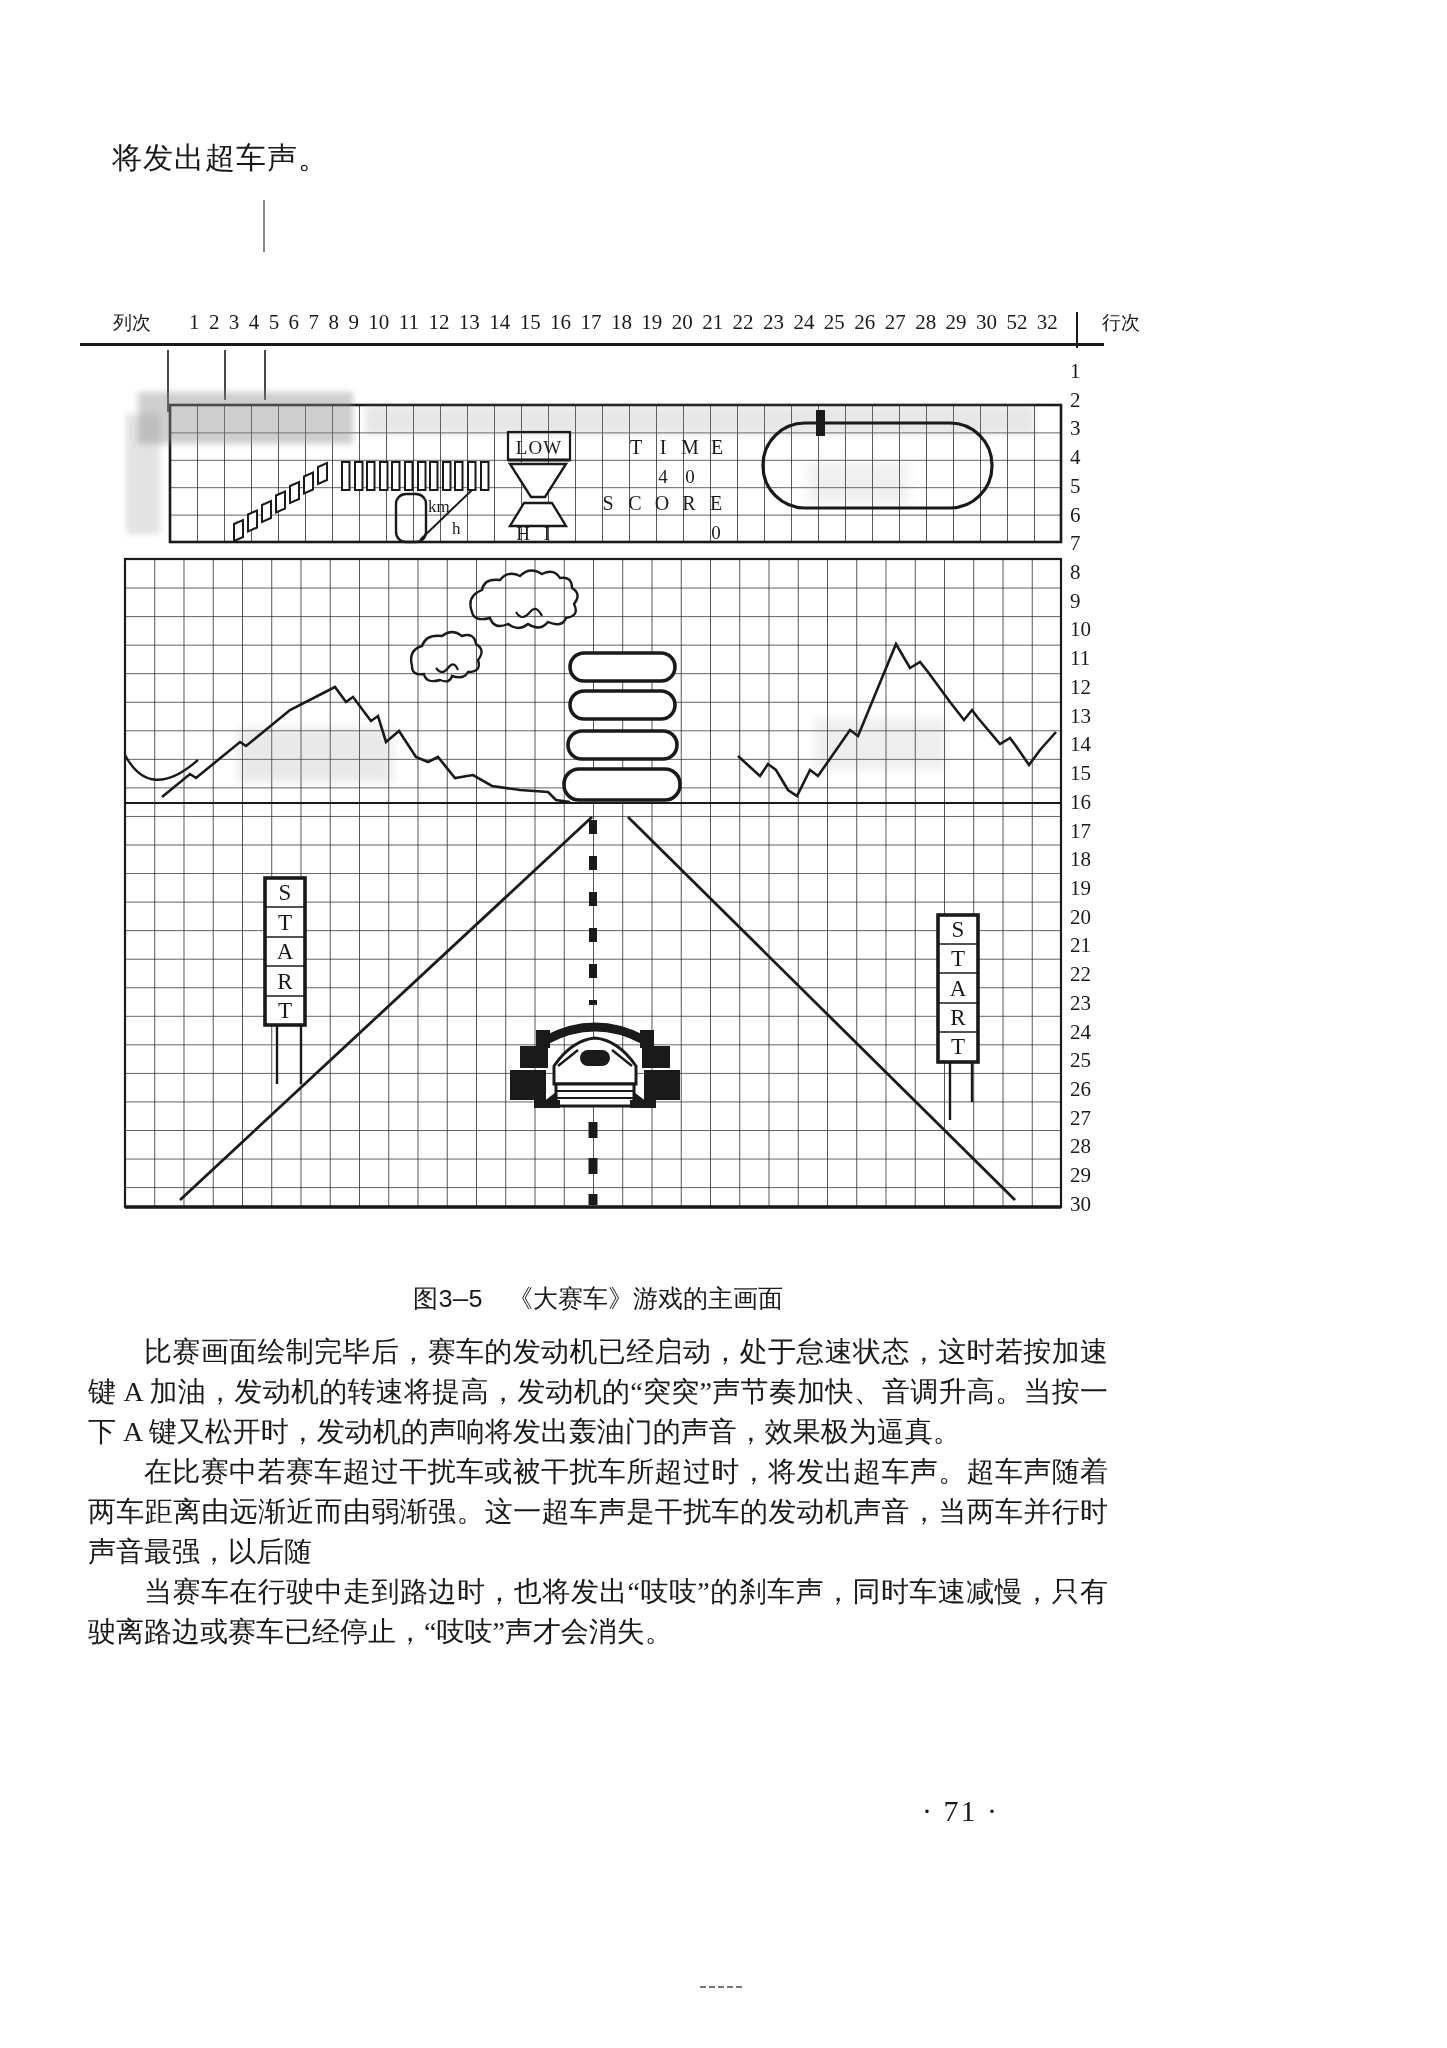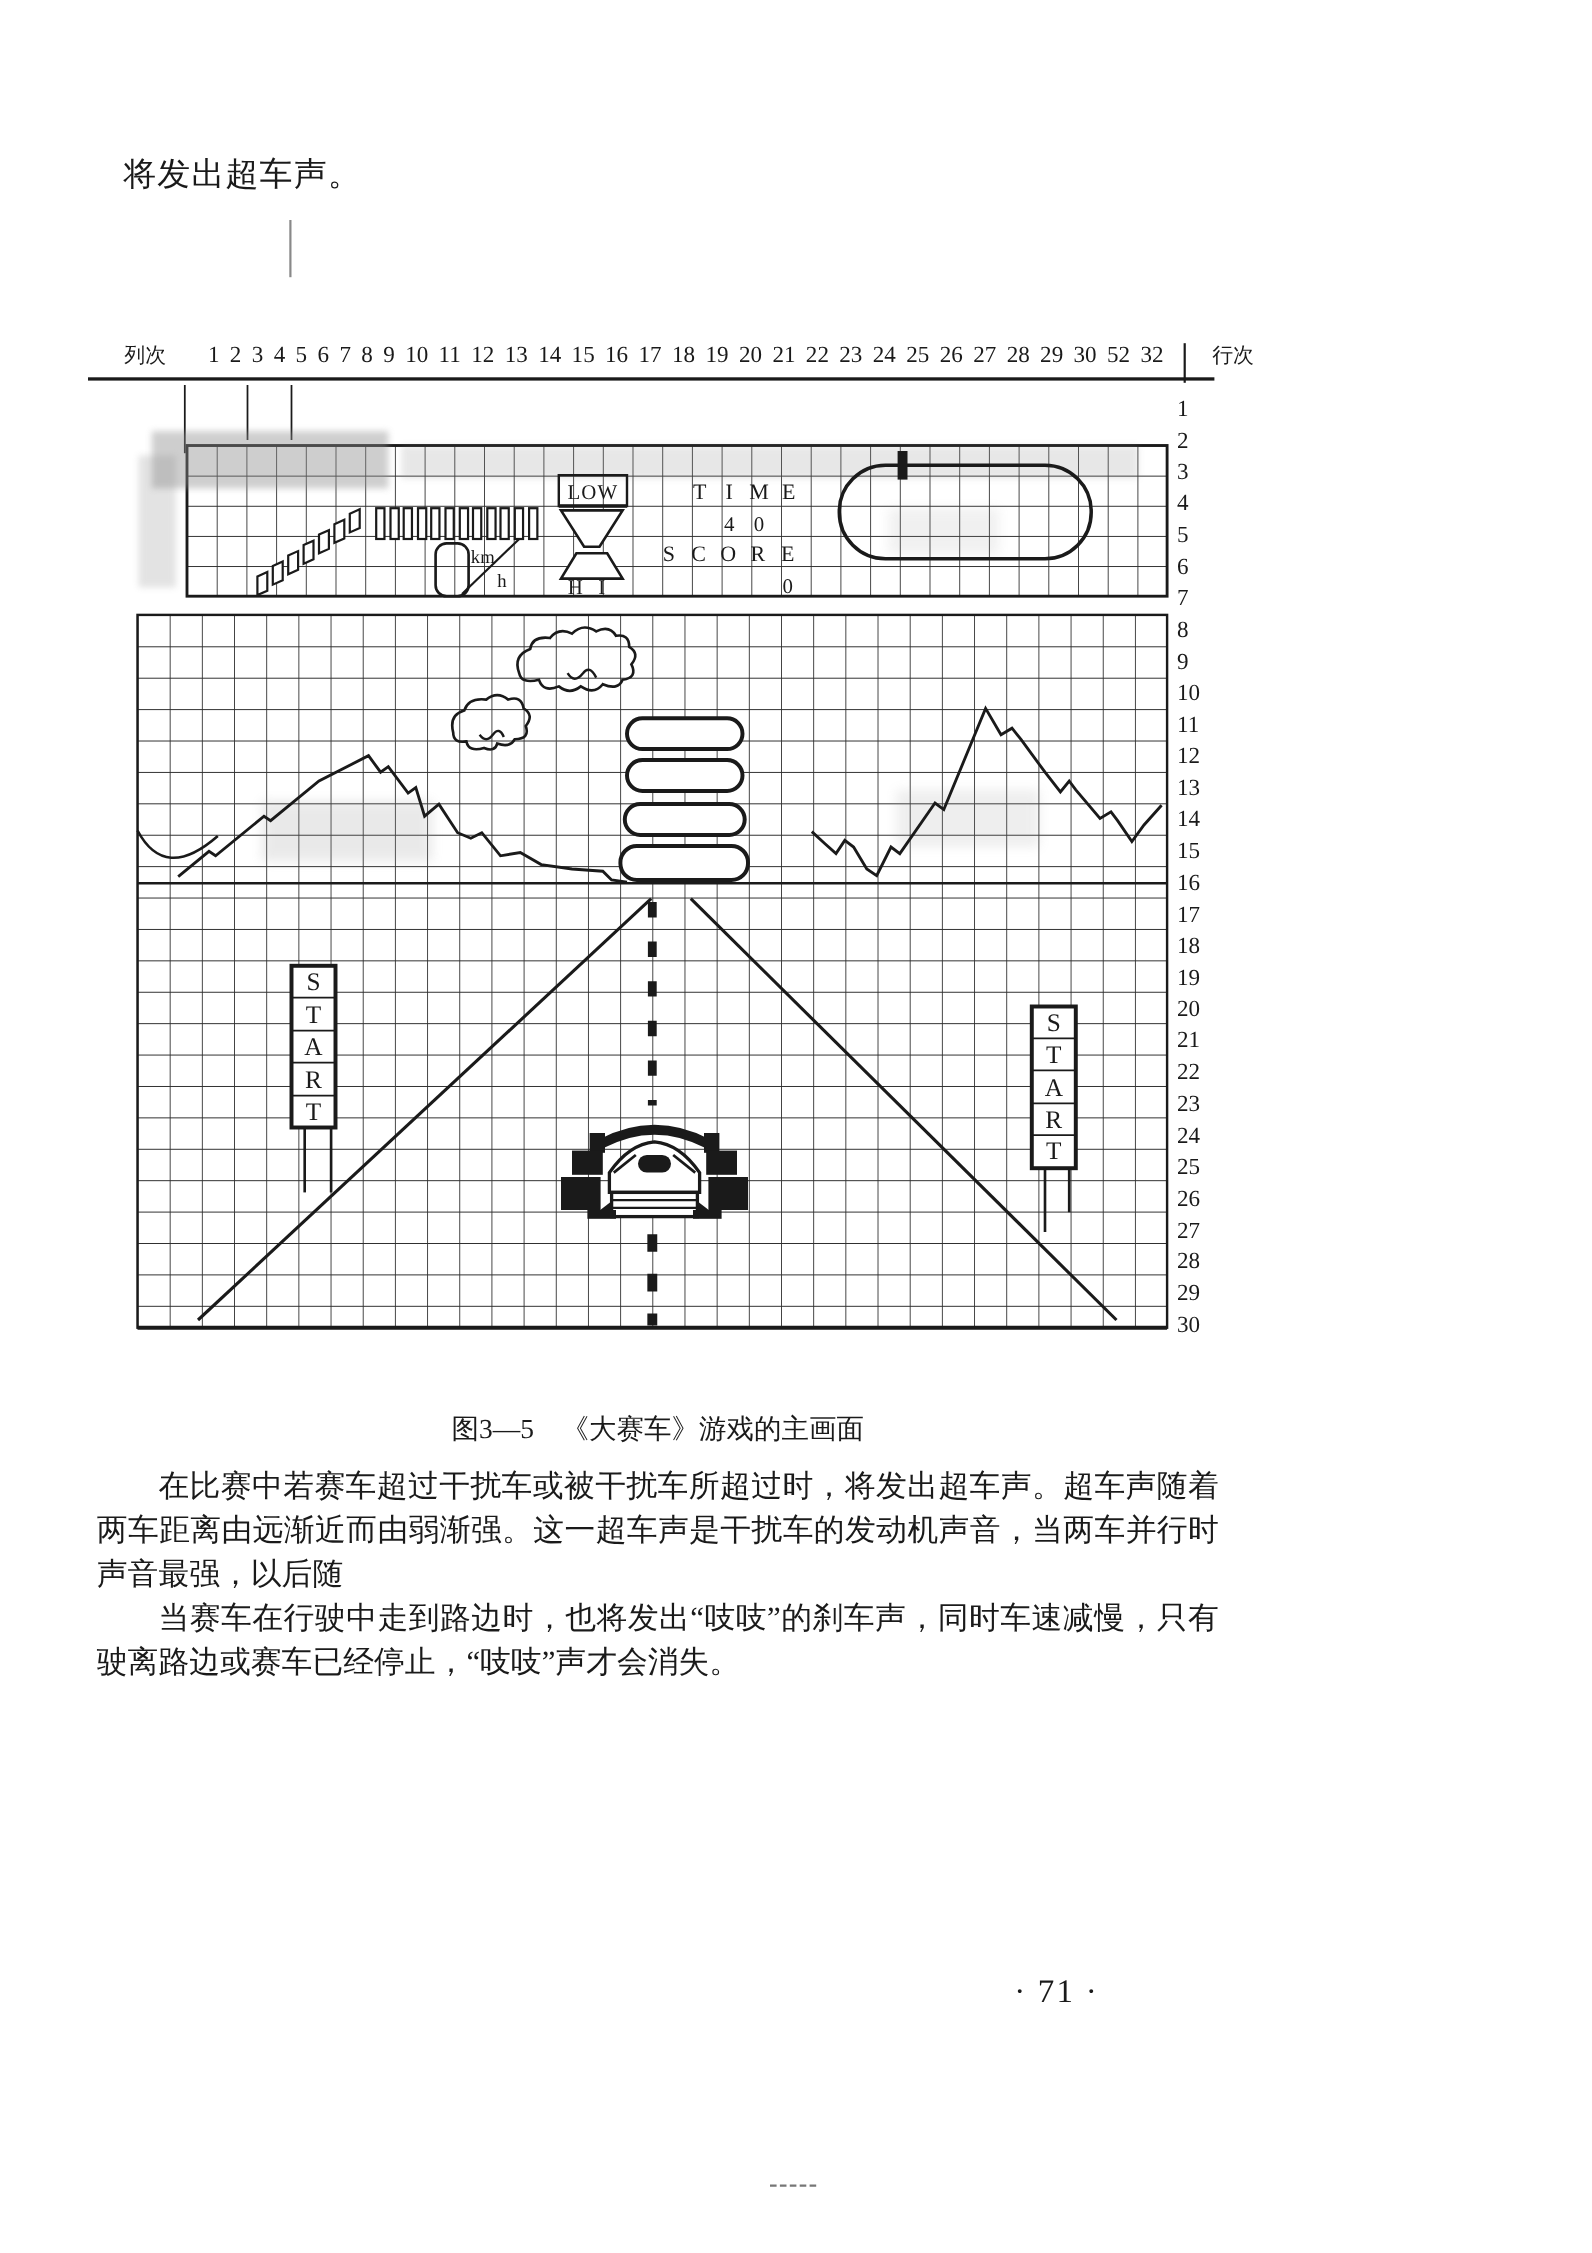--- a/index.html
+++ b/index.html
@@ -19,21 +19,21 @@
   .rownums{left:1070px;top:359px;height:858px;width:46px;display:flex;flex-direction:column;
            justify-content:space-between;font-size:21px;}
   .diagram{left:120px;top:350px;}
   
   .ln{stroke:var(--ink,#1a1a1a);fill:none;}
   .fillink{fill:var(--ink,#1a1a1a);stroke:none;}
   .wbox{fill:#ffffff;stroke:var(--ink,#1a1a1a);}
   .t{font-family:"Liberation Serif","DejaVu Serif",serif;fill:var(--ink,#1a1a1a);}
   .smud{fill:#8c8c8c;}
   
-  .caption{left:88px;top:1282px;width:1020px;text-align:center;font-size:25px;}
+  .caption{left:88px;top:1282px;width:1020px;text-align:center;font-size:25px;font-family:Liberation Mono, monospace;}
   .bodytext{left:88px;top:1332px;width:1020px;font-size:28px;line-height:40px;text-align:justify;}
   .bodytext p{margin:0;text-indent:2em;}
   .pageno{left:922px;top:1794px;font-size:30px;letter-spacing:2px;}
   .bottom-mark{left:700px;top:1986px;width:42px;border-top:2px dashed #555;opacity:.8;}
 </style>
 </head>
 <body>
 
 <div>
 
@@ -294,20 +294,21 @@
       <path class="fillink" d="M436,756 L418,756 L436,742 Z"></path>
       <path class="fillink" d="M514,756 L532,756 L514,742 Z"></path>
       <rect class="fillink" x="414" y="750" width="26" height="8"></rect>
       <rect class="fillink" x="510" y="750" width="26" height="8"></rect>
     </g>
   </svg>
 
   <div class="abs caption">图3—5　《大赛车》游戏的主画面</div>
 
   <div class="abs bodytext">
+    <p>比赛画面绘制完毕后，赛车的发动机已经启动，处于怠速状态，这时若按加速键 A 加油，发动机的转速将提高，发动机的“突突”声节奏加快、音调升高。当按一下 A 键又松开时，发动机的声响将发出轰油门的声音，效果极为逼真。</p>
     <p>在比赛中若赛车超过干扰车或被干扰车所超过时，将发出超车声。超车声随着两车距离由远渐近而由弱渐强。这一超车声是干扰车的发动机声音，当两车并行时声音最强，以后随</p>
     <p>当赛车在行驶中走到路边时，也将发出“吱吱”的刹车声，同时车速减慢，只有驶离路边或赛车已经停止，“吱吱”声才会消失。</p>
   </div>
 
   <div class="abs pageno">· 71 ·</div>
   <div class="abs bottom-mark"></div>
 
 </div>
 
 </body></html>

